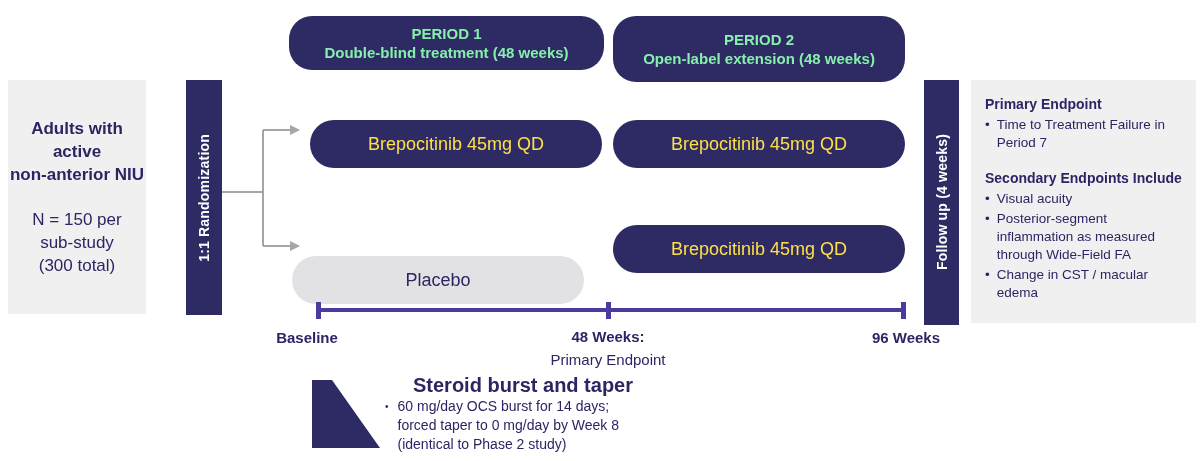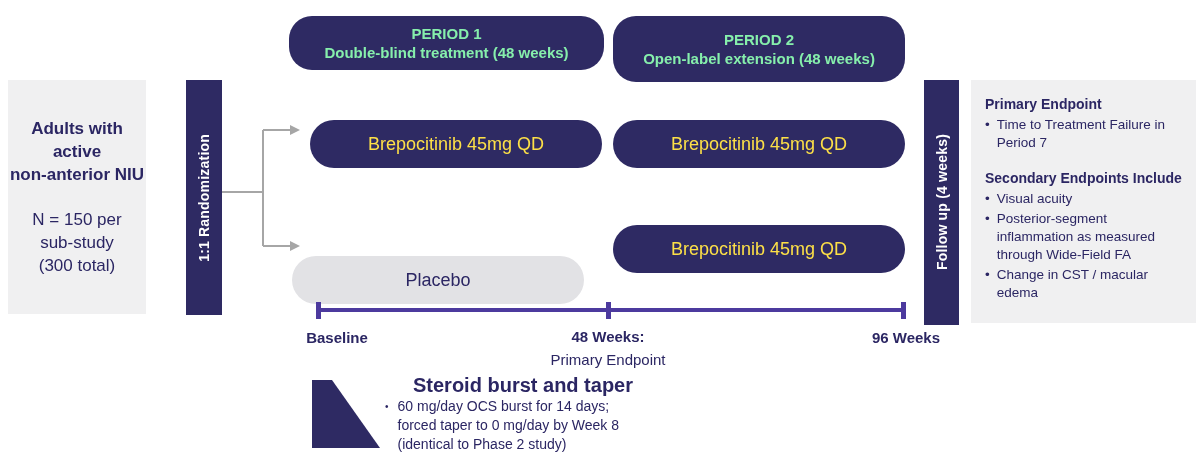--- a/index.html
+++ b/index.html
@@ -145,21 +145,21 @@
       <span class="bullet-dot">•</span>
       <span>Change in CST / macular edema</span>
     </div>
   </div>
 
   <div class="abs tl-line" style="left:318px; top:308px; width:587px;"></div>
   <div class="abs tl-tick" style="left:316px; top:302px;"></div>
   <div class="abs tl-tick" style="left:606px; top:302px;"></div>
   <div class="abs tl-tick" style="left:901px; top:302px;"></div>
 
-  <div class="abs tl-label tl-center" style="left:307px; top:329px;margin-left:30px;">Baseline</div>
+  <div class="abs tl-label tl-center" style="left:307px; top:329px;">Baseline</div>
   <div class="abs tl-center" style="left:608px; top:328px;">
     <div class="tl-label">48 Weeks:</div>
     <div class="tl-sub">Primary Endpoint</div>
   </div>
   <div class="abs tl-label tl-center" style="left:906px; top:329px;">96 Weeks</div>
 
   <svg class="abs" style="left:312px; top:380px;" width="68" height="68" viewBox="0 0 68 68">
     <polygon points="0,0 20,0 68,68 0,68" fill="#2e2a63"></polygon>
   </svg>
   <div class="abs" style="left:385px; top:376px; width:320px;">

